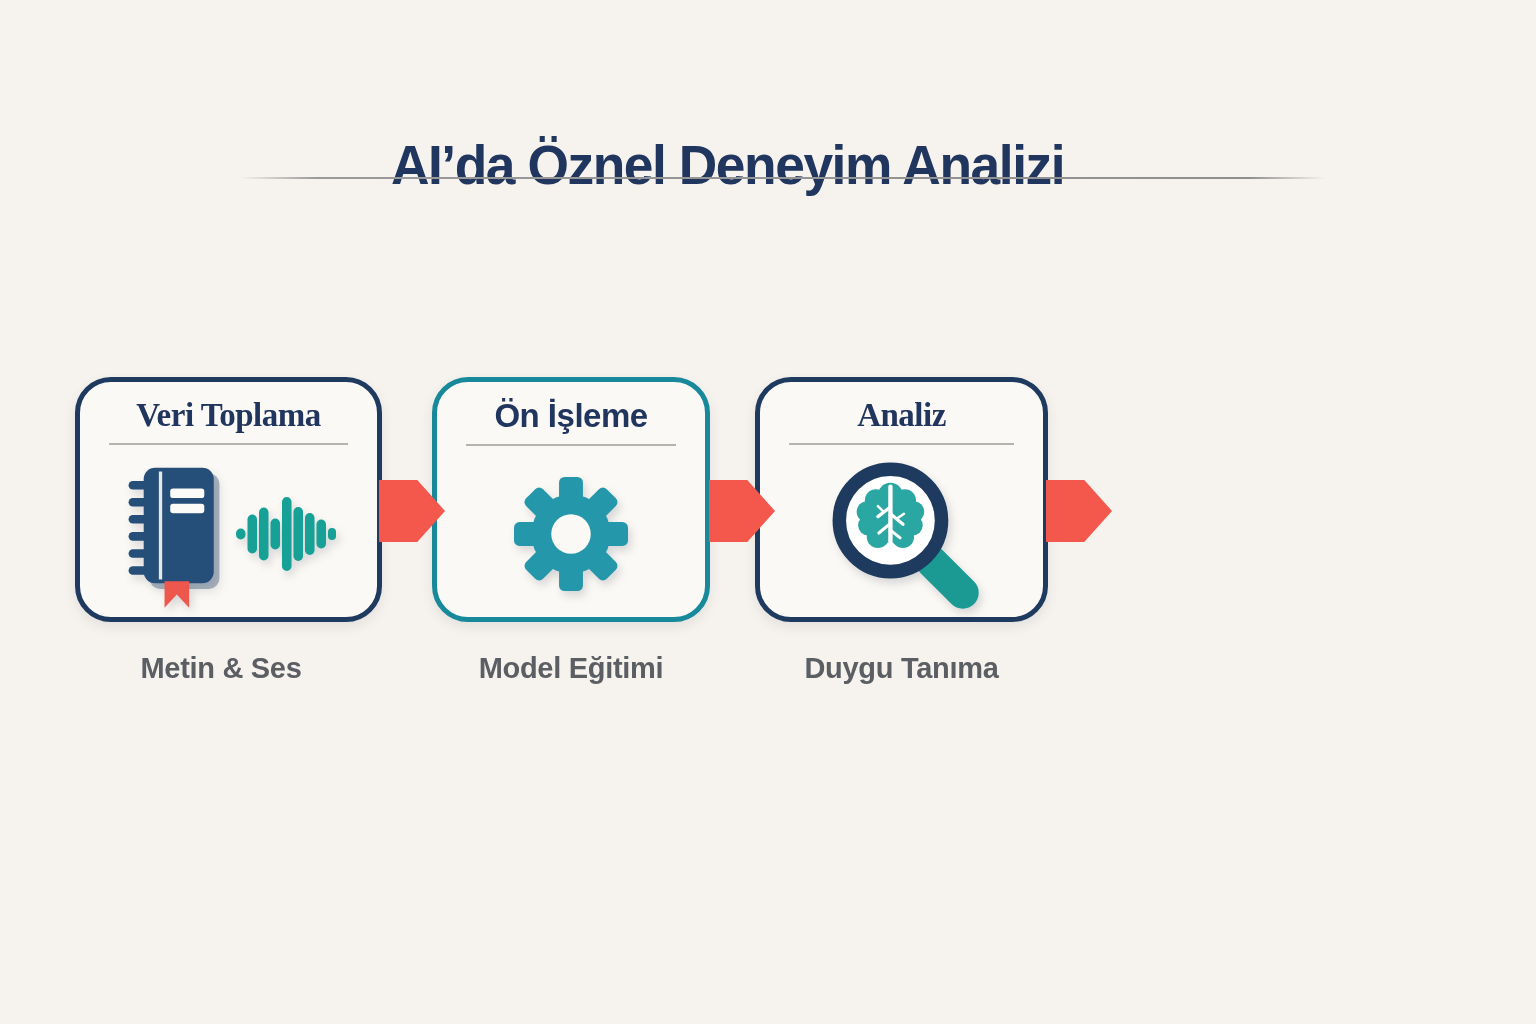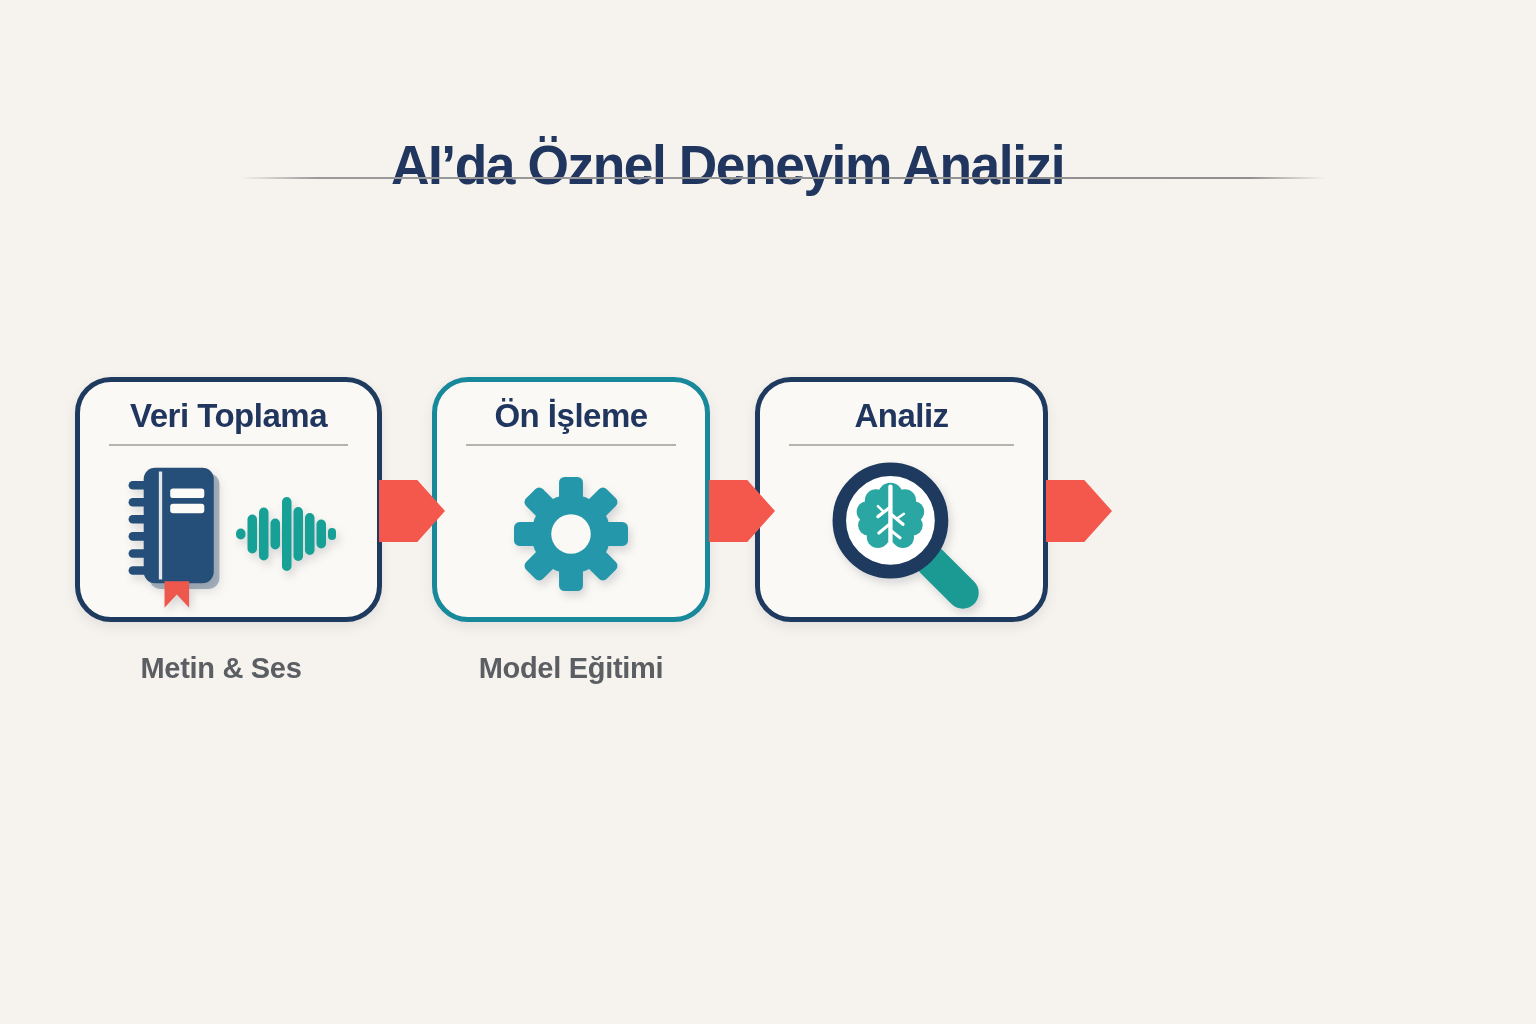--- a/index.html
+++ b/index.html
@@ -25,21 +25,21 @@
   }
 
   
   .card{
     position:absolute;top:377px;height:245px;
     background:#fbf9f5;
     border-radius:36px;
     box-sizing:border-box;
     box-shadow:0 5px 12px rgba(60,70,90,.10);
   }
-  .card.navy{border:5px solid #1e3a5f;}
+  .card.navy{border:5px solid #1e3a5f;font-family:Liberation Serif, serif;}
   .card.teal{border:5px solid #17899b;}
   .card-1{left:75px;width:307px;}
   .card-2{left:432px;width:278px;}
   .card-3{left:755px;width:293px;}
   .card-4{left:1095px;width:310px;}
 
   .card-heading{
     margin:15px 10px 0;
     text-align:center;
     font-size:33px;font-weight:700;color:#21365e;letter-spacing:-0.5px;
@@ -199,14 +199,15 @@
     </div>
   </div>
 
 
   <div class="flow-arrow arrow-1"></div>
   <div class="flow-arrow arrow-2"></div>
   <div class="flow-arrow arrow-3"></div>
 
   <div class="caption caption-1">Metin &amp; Ses</div>
   <div class="caption caption-2">Model Eğitimi</div>
+  <div class="caption caption-3">Duygu Tanıma</div>
 
 </div>
 
 </body></html>

